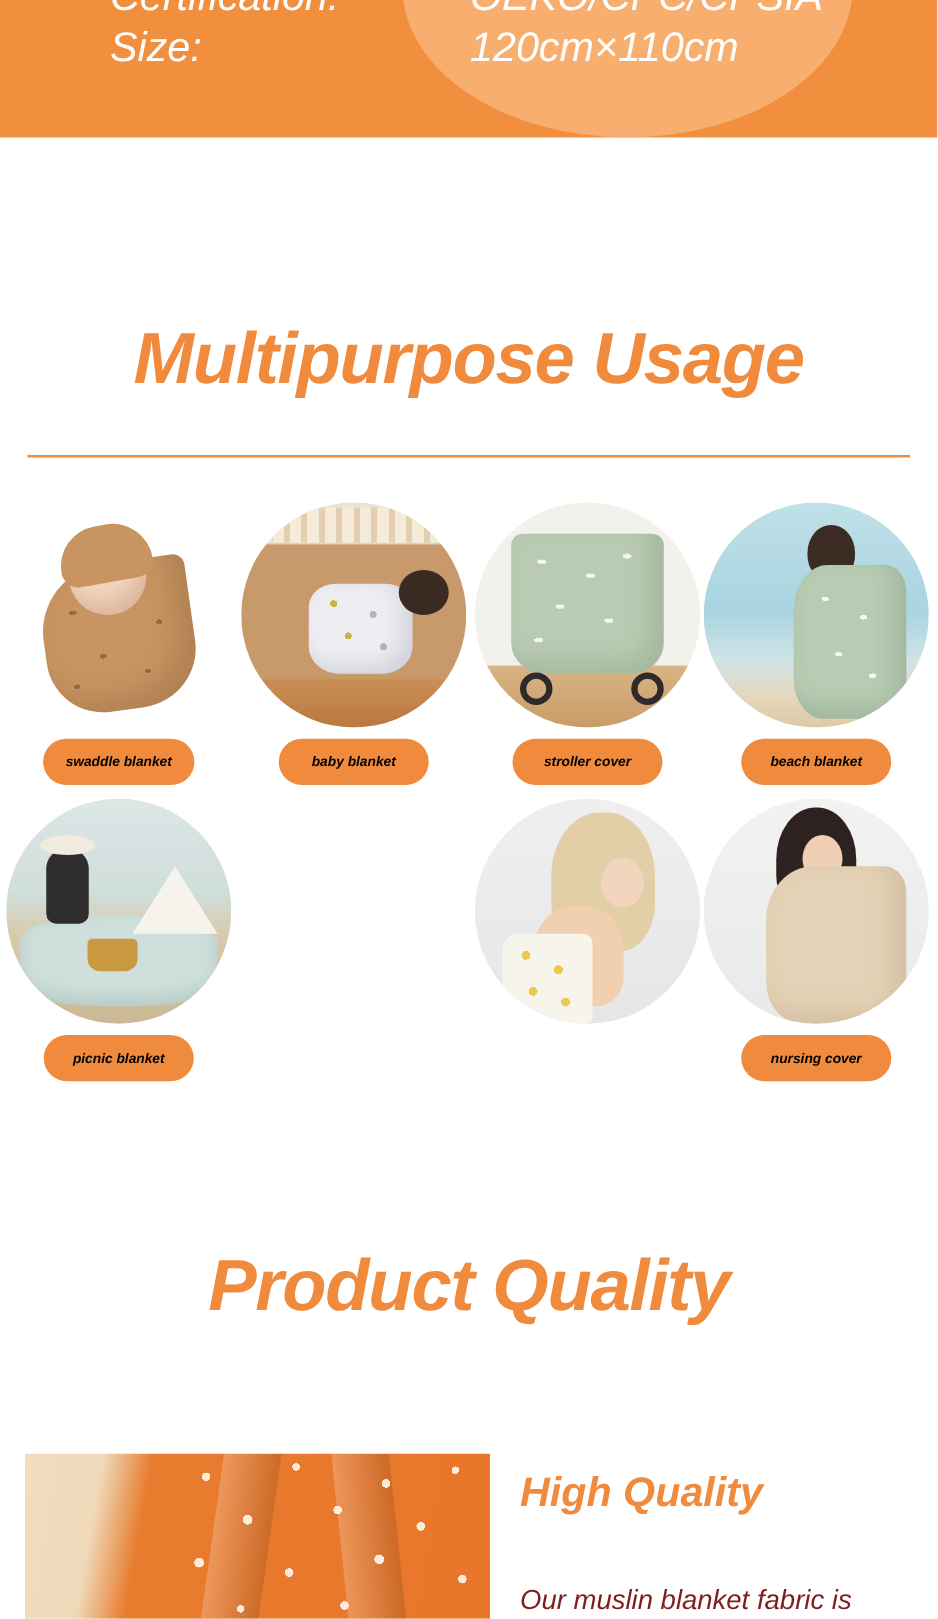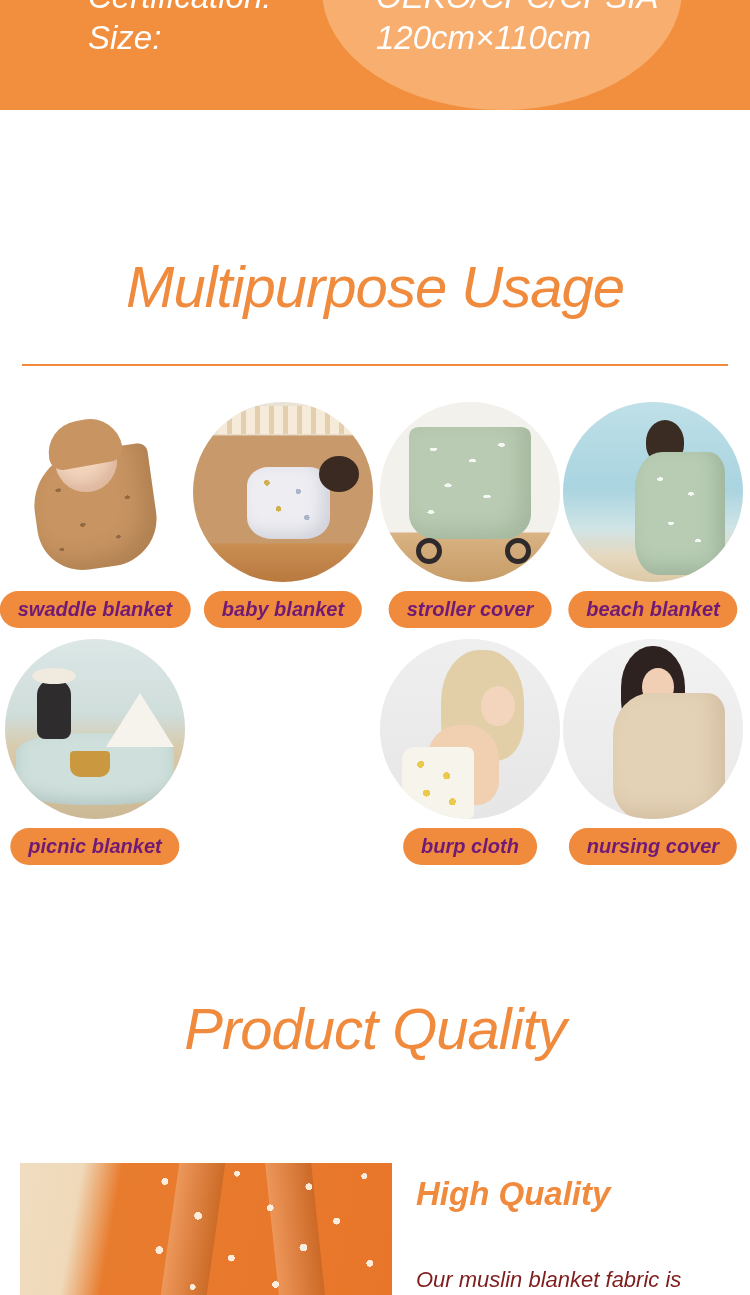--- a/index.html
+++ b/index.html
@@ -31,21 +31,21 @@
   .banner-text-right {
     position:absolute; left:376px; top:-24px; width:330px;
     color:#ffffff; font-style:italic; font-weight:400;
     font-size:33px; line-height:1.25; letter-spacing:0px;
     white-space:nowrap;
   }
 
   
   .section-heading {
     position:absolute; width:750px; text-align:center;
-    color:#F08A3C; font-style:italic; font-weight:normal;
+    color:#F08A3C; font-style:italic; font-weight:bold;
     font-size:58px; letter-spacing:-1px; line-height:1;
   }
   #usage-heading { top:258px; }
   #details-heading { top:1000px; }
 
   .divider {
     position:absolute; left:22px; top:364px; width:706px; height:2px;
     background:#F08A3C;
   }
 
@@ -64,22 +64,22 @@
     width:180px; height:180px; border-radius:50%;
     overflow:hidden; background:#f4f4f4;
   }
   .thumb.noclip { border-radius:50%; background:transparent; }
 
   .pill {
     position:absolute; left:50%; top:191px; transform:translateX(-50%);
     height:37px; min-width:120px; padding:0 18px;
     background:#F08B3E; border-radius:19px;
     display:flex; align-items:center; justify-content:center;
-    color:#701a75; font-style:italic; font-weight:600;
-    font-size:20px; white-space:nowrap;
+    color:#000000; font-style:italic; font-weight:600;
+    font-size:11px; white-space:nowrap;
   }
 
   
   .scene { position:absolute; inset:0; }
 
   .sc-swaddle { background:#ffffff; }
   .sw-body {
     position:absolute; left:30px; top:48px; width:120px; height:118px;
     background:#C79462; border-radius:46% 8% 40% 38%;
     transform:rotate(-8deg);
@@ -337,21 +337,20 @@
 
     <div class="usage-cell c2">
       <div class="thumb">
         <div class="scene sc-burp">
           <div class="bu-hair"></div>
           <div class="bu-face"></div>
           <div class="bu-baby"></div>
           <div class="bu-cloth"></div>
         </div>
       </div>
-      <div class="pill">burp cloth</div>
     </div>
 
     <div class="usage-cell c3">
       <div class="thumb">
         <div class="scene sc-nursing">
           <div class="nu-hair"></div>
           <div class="nu-face"></div>
           <div class="nu-cover"></div>
         </div>
       </div>

